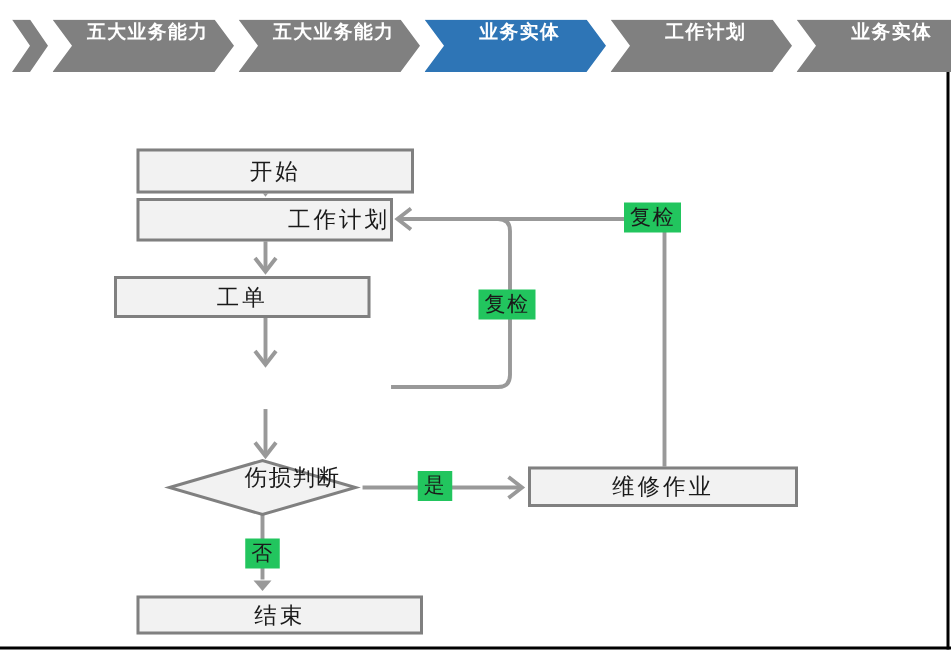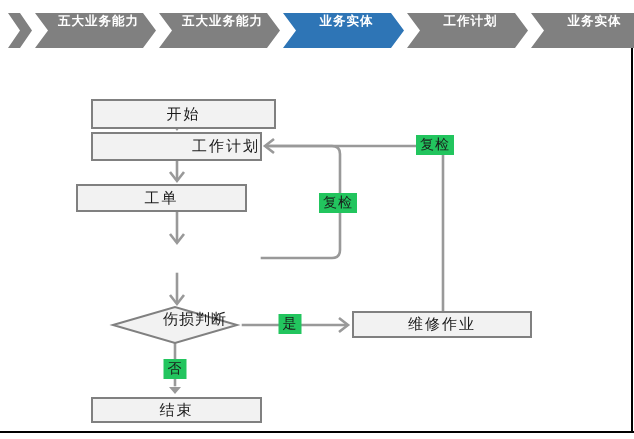--- a/index.html
+++ b/index.html
@@ -106,21 +106,21 @@
     </div>
     <div class="node" style="left:91px;top:84px;width:171px;height:29px;justify-content:flex-end;">
       <span>工作计划</span>
     </div>
     <div class="node" style="left:76px;top:136px;width:171px;height:28px;">
       <span>工单</span>
     </div>
     <div class="node" style="left:352px;top:263px;width:180px;height:27px;">
       <span>维修作业</span>
     </div>
-    <div class="node" style="left:91px;top:349px;width:171px;height:26px;">
+    <div class="node" style="left:91px;top:349px;width:191px;height:26px;">
       <span>结束</span>
     </div>
 
     <div class="dlabel" style="left:175px;top:271px;margin-left:20px;">伤损判断</div>
 
     <div class="elabel" style="left:338px;top:155px;">复检</div>
     <div class="elabel" style="left:435px;top:97px;">复检</div>
     <div class="elabel" style="left:290px;top:276px;">是</div>
     <div class="elabel" style="left:175px;top:321px;">否</div>
   </div>

